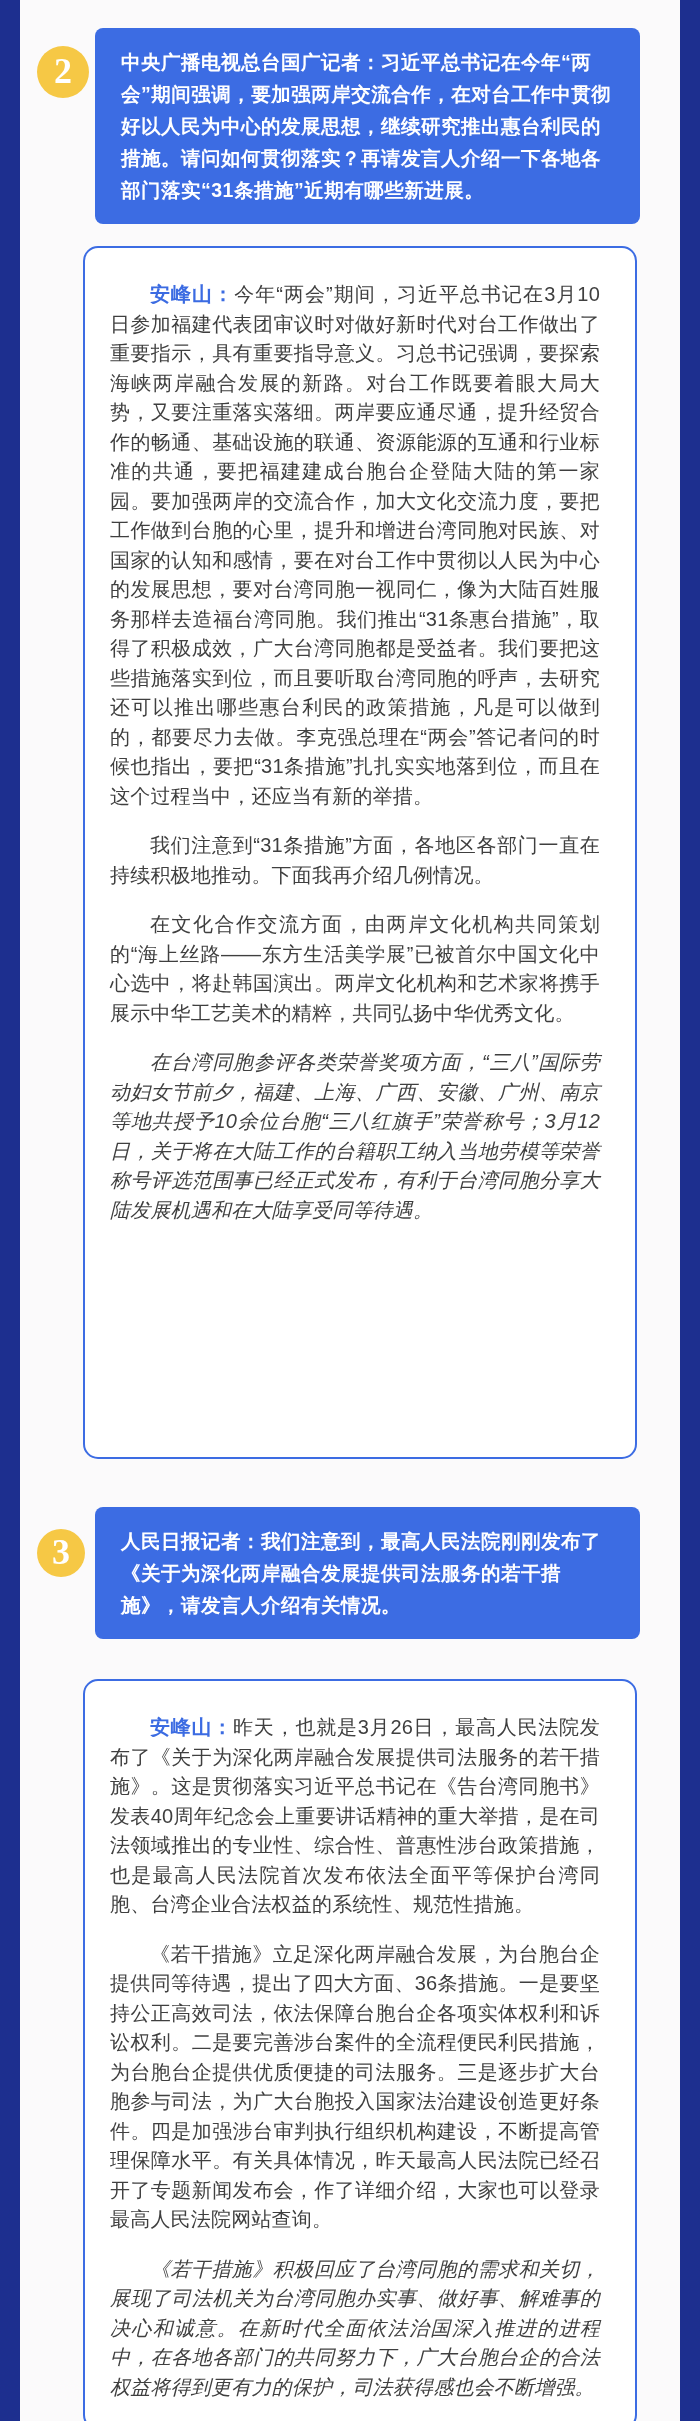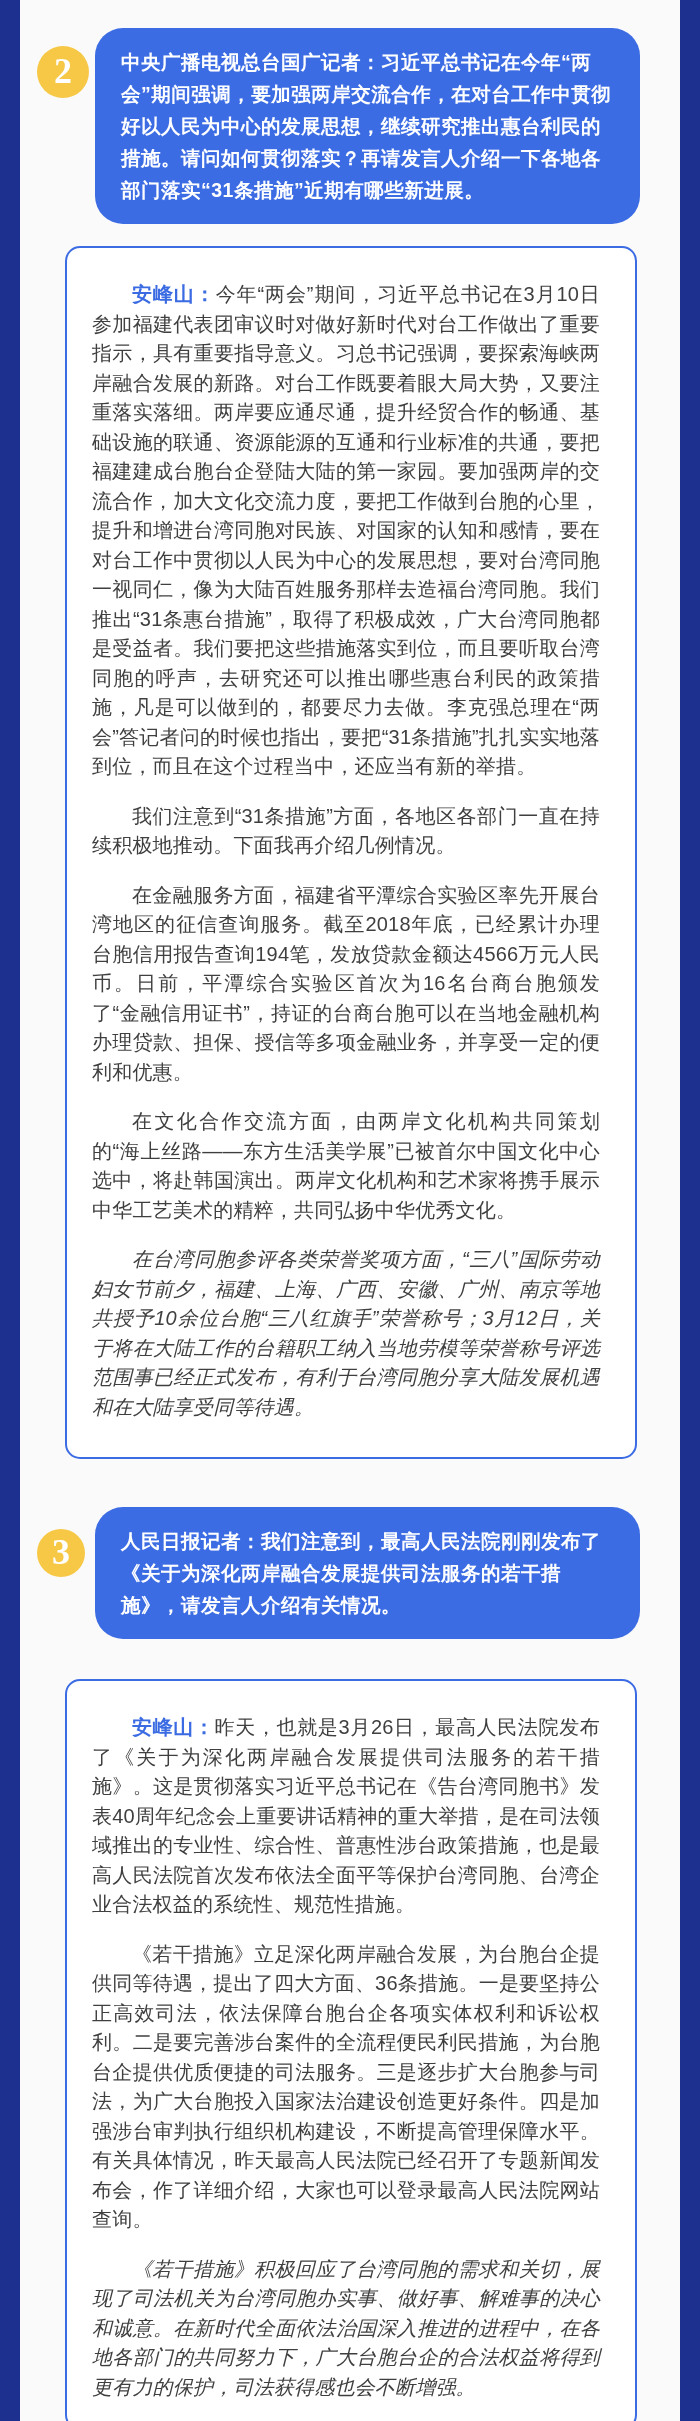--- a/index.html
+++ b/index.html
@@ -40,37 +40,37 @@
     font-weight:bold;
     font-size:36px;
     color:#ffffff;
     line-height:1;
     transform:translateY(-1px);
   }
   .q-row.first .q-badge{top:18px;}
   .q-row.second .q-badge{top:22px;width:48px;height:48px;}
   .q-bubble{
     background:#3c6ce3;
-    border-radius:28px;
+    border-radius:8px;
     padding:18px 26px;
     box-sizing:border-box;
   }
   .q-row.first .q-bubble{min-height:178px;}
   .q-row.second .q-bubble{min-height:127px;}
   .q-bubble p{
     margin:0;
     color:#ffffff;
     font-size:19.5px;
     line-height:32px;
     font-weight:600;
     letter-spacing:0.5px;
   }
   
   .answer-box{
-    margin-left:65px;
+    margin-left:83px;
     margin-right:63px;
     background:#ffffff;
     border:2px solid #3c6ce3;
     border-radius:15px;
     box-sizing:border-box;
     padding:32px 35px 26px 25px;
   }
   .answer-box.a1{margin-top:22px;min-height:1213px;}
   .answer-box.a2{margin-top:40px;min-height:712px;}
   .answer-box p{
@@ -103,21 +103,20 @@
         <span class="num">2</span>
       </div>
       <div class="q-bubble">
         <p>中央广播电视总台国广记者：习近平总书记在今年“两会”期间强调，要加强两岸交流合作，在对台工作中贯彻好以人民为中心的发展思想，继续研究推出惠台利民的措施。请问如何贯彻落实？再请发言人介绍一下各地各部门落实“31条措施”近期有哪些新进展。</p>
       </div>
     </div>
 
     <div class="answer-box a1">
       <p><span class="speaker">安峰山：</span><span>今年“两会”期间，习近平总书记在3月10日参加福建代表团审议时对做好新时代对台工作做出了重要指示，具有重要指导意义。习总书记强调，要探索海峡两岸融合发展的新路。对台工作既要着眼大局大势，又要注重落实落细。两岸要应通尽通，提升经贸合作的畅通、基础设施的联通、资源能源的互通和行业标准的共通，要把福建建成台胞台企登陆大陆的第一家园。要加强两岸的交流合作，加大文化交流力度，要把工作做到台胞的心里，提升和增进台湾同胞对民族、对国家的认知和感情，要在对台工作中贯彻以人民为中心的发展思想，要对台湾同胞一视同仁，像为大陆百姓服务那样去造福台湾同胞。我们推出“31条惠台措施”，取得了积极成效，广大台湾同胞都是受益者。我们要把这些措施落实到位，而且要听取台湾同胞的呼声，去研究还可以推出哪些惠台利民的政策措施，凡是可以做到的，都要尽力去做。李克强总理在“两会”答记者问的时候也指出，要把“31条措施”扎扎实实地落到位，而且在这个过程当中，还应当有新的举措。</span></p>
       <p>我们注意到“31条措施”方面，各地区各部门一直在持续积极地推动。下面我再介绍几例情况。</p>
-      <p>在金融服务方面，福建省平潭综合实验区率先开展台湾地区的征信查询服务。截至2018年底，已经累计办理台胞信用报告查询194笔，发放贷款金额达4566万元人民币。日前，平潭综合实验区首次为16名台商台胞颁发了“金融信用证书”，持证的台商台胞可以在当地金融机构办理贷款、担保、授信等多项金融业务，并享受一定的便利和优惠。</p>
       <p>在文化合作交流方面，由两岸文化机构共同策划的“海上丝路——东方生活美学展”已被首尔中国文化中心选中，将赴韩国演出。两岸文化机构和艺术家将携手展示中华工艺美术的精粹，共同弘扬中华优秀文化。</p>
       <p>在台湾同胞参评各类荣誉奖项方面，“三八”国际劳动妇女节前夕，福建、上海、广西、安徽、广州、南京等地共授予10余位台胞“三八红旗手”荣誉称号；3月12日，关于将在大陆工作的台籍职工纳入当地劳模等荣誉称号评选范围事已经正式发布，有利于台湾同胞分享大陆发展机遇和在大陆享受同等待遇。</p>
     </div>
 
     <div class="q-row second">
       <div class="q-badge">
         <span class="num">3</span>
       </div>
       <div class="q-bubble">
         <p>人民日报记者：我们注意到，最高人民法院刚刚发布了《关于为深化两岸融合发展提供司法服务的若干措施》，请发言人介绍有关情况。</p>

